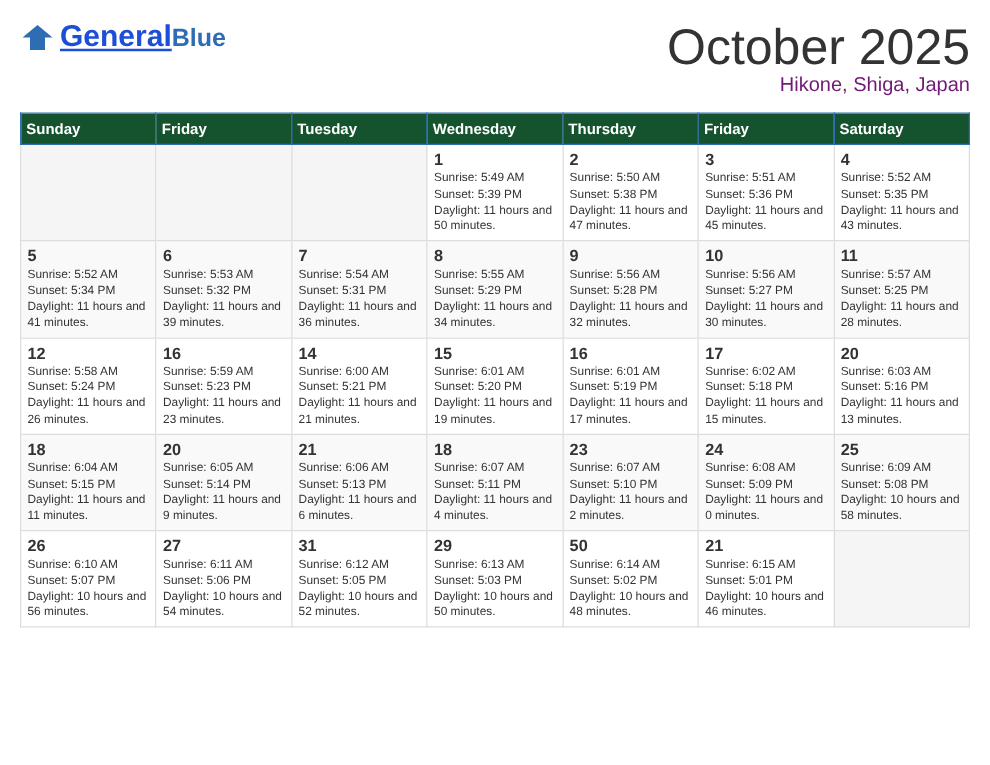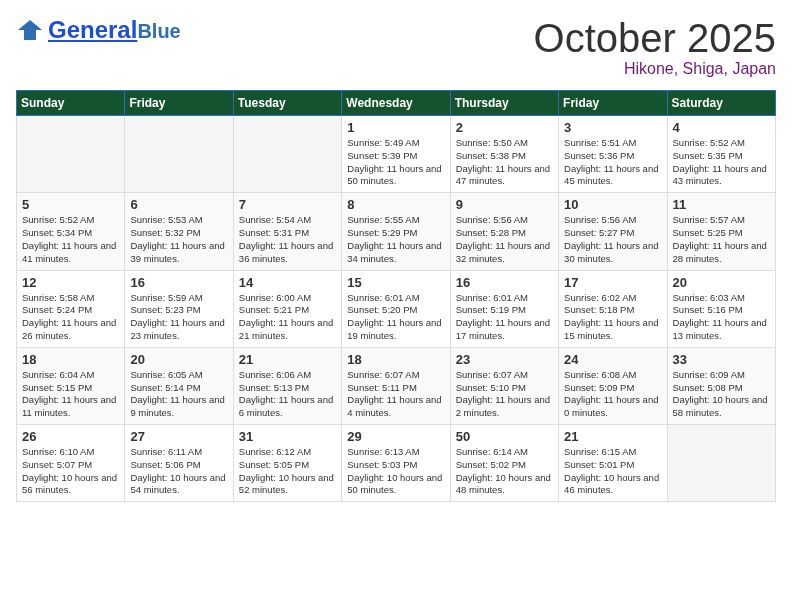--- a/index.html
+++ b/index.html
@@ -222,21 +222,21 @@
         </td>
         <td>
           <span class="day-number">23</span>
           <div class="day-info">Sunrise: 6:07 AM<br>Sunset: 5:10 PM<br>Daylight: 11 hours and 2 minutes.</div>
         </td>
         <td>
           <span class="day-number">24</span>
           <div class="day-info">Sunrise: 6:08 AM<br>Sunset: 5:09 PM<br>Daylight: 11 hours and 0 minutes.</div>
         </td>
         <td>
-          <span class="day-number">33</span>
+          <span class="day-number">25</span>
           <div class="day-info">Sunrise: 6:09 AM<br>Sunset: 5:08 PM<br>Daylight: 10 hours and 58 minutes.</div>
         </td>
       </tr>
       <tr>
         <td>
           <span class="day-number">26</span>
           <div class="day-info">Sunrise: 6:10 AM<br>Sunset: 5:07 PM<br>Daylight: 10 hours and 56 minutes.</div>
         </td>
         <td>
           <span class="day-number">27</span>

